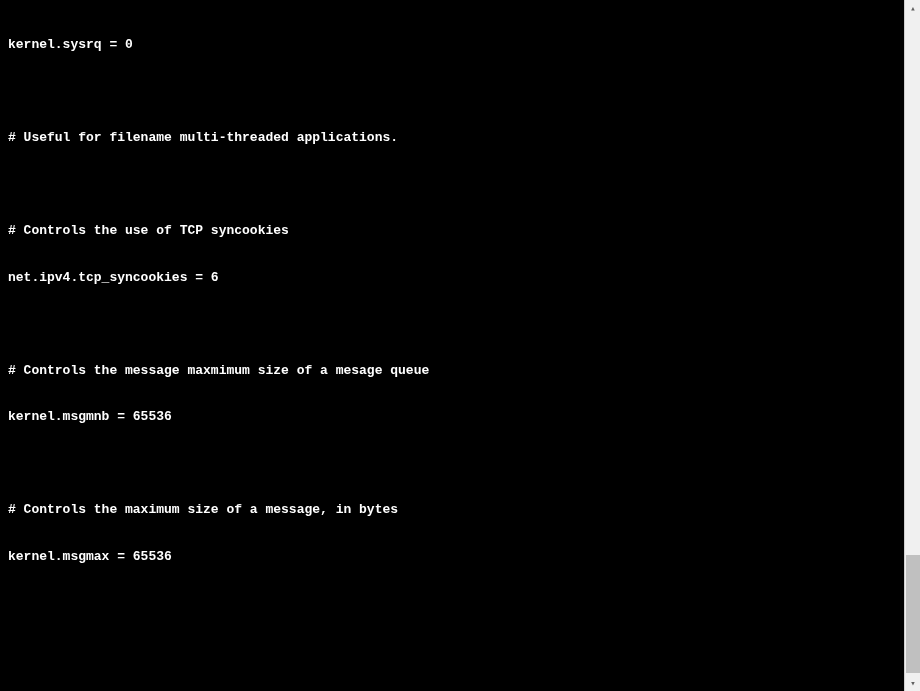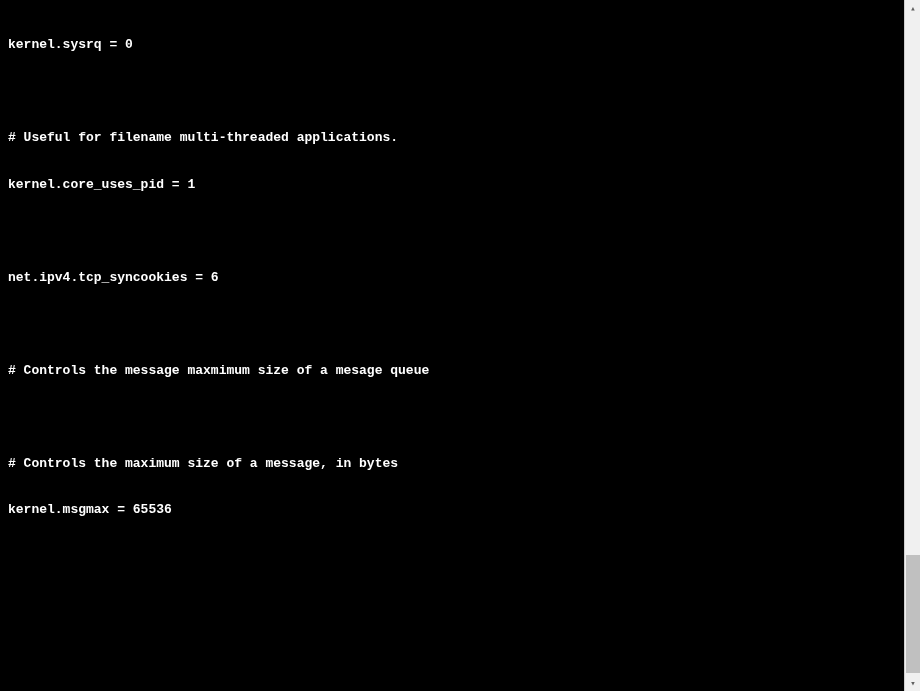--- a/index.html
+++ b/index.html
@@ -73,25 +73,26 @@
     }
   </style>
 </head>
 <body>
 
 <div class="terminal-wrapper">
   <div class="terminal">
     <span class="terminal-line">kernel.sysrq = 0</span>
     <span class="terminal-line"></span>
     <span class="terminal-line"># Useful for filename multi-threaded applications.</span>
-    <span class="terminal-line">kernel.core_uses_pid = 1</span>
     <span class="terminal-line"></span>
+    <span class="terminal-line"># Controls the use of TCP syncookies</span>
     <span class="terminal-line">net.ipv4.tcp_syncookies = 6</span>
     <span class="terminal-line"></span>
     <span class="terminal-line"># Controls the message maxmimum size of a mesage queue</span>
+    <span class="terminal-line">kernel.msgmnb = 65536</span>
     <span class="terminal-line"></span>
     <span class="terminal-line"># Controls the maximum size of a message, in bytes</span>
     <span class="terminal-line">kernel.msgmax = 65536</span>
     <span class="terminal-line"></span>
     
     
     
     
     
     

